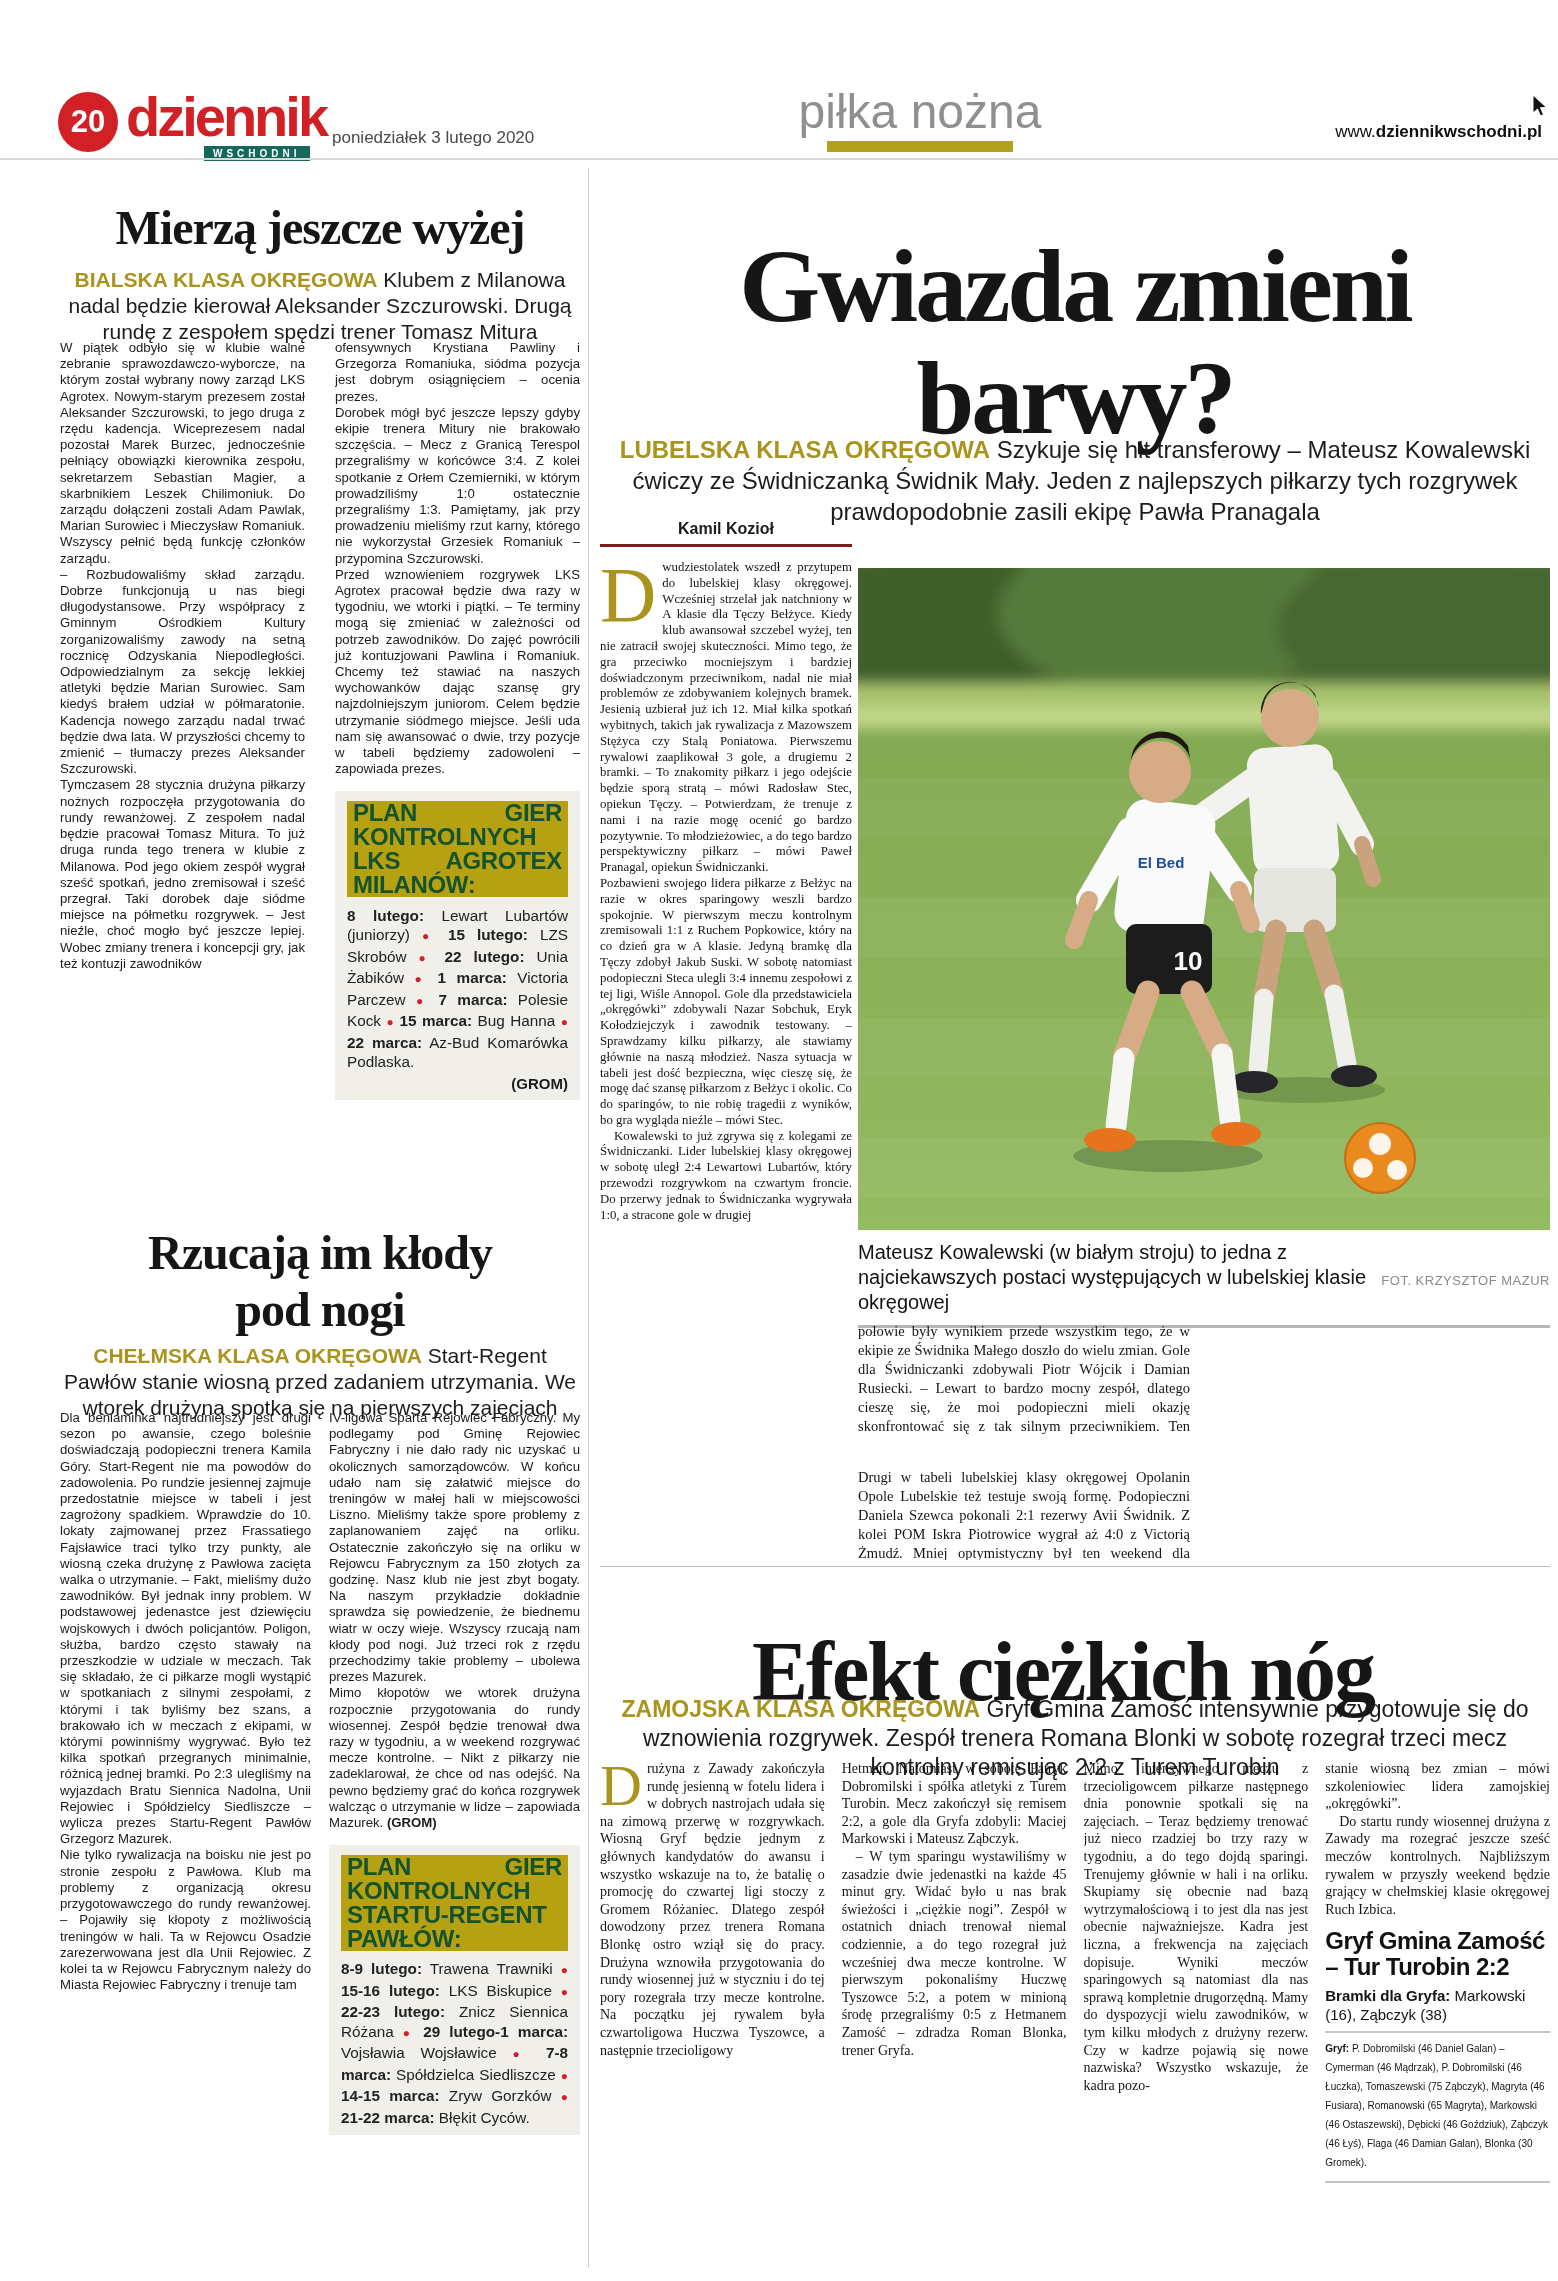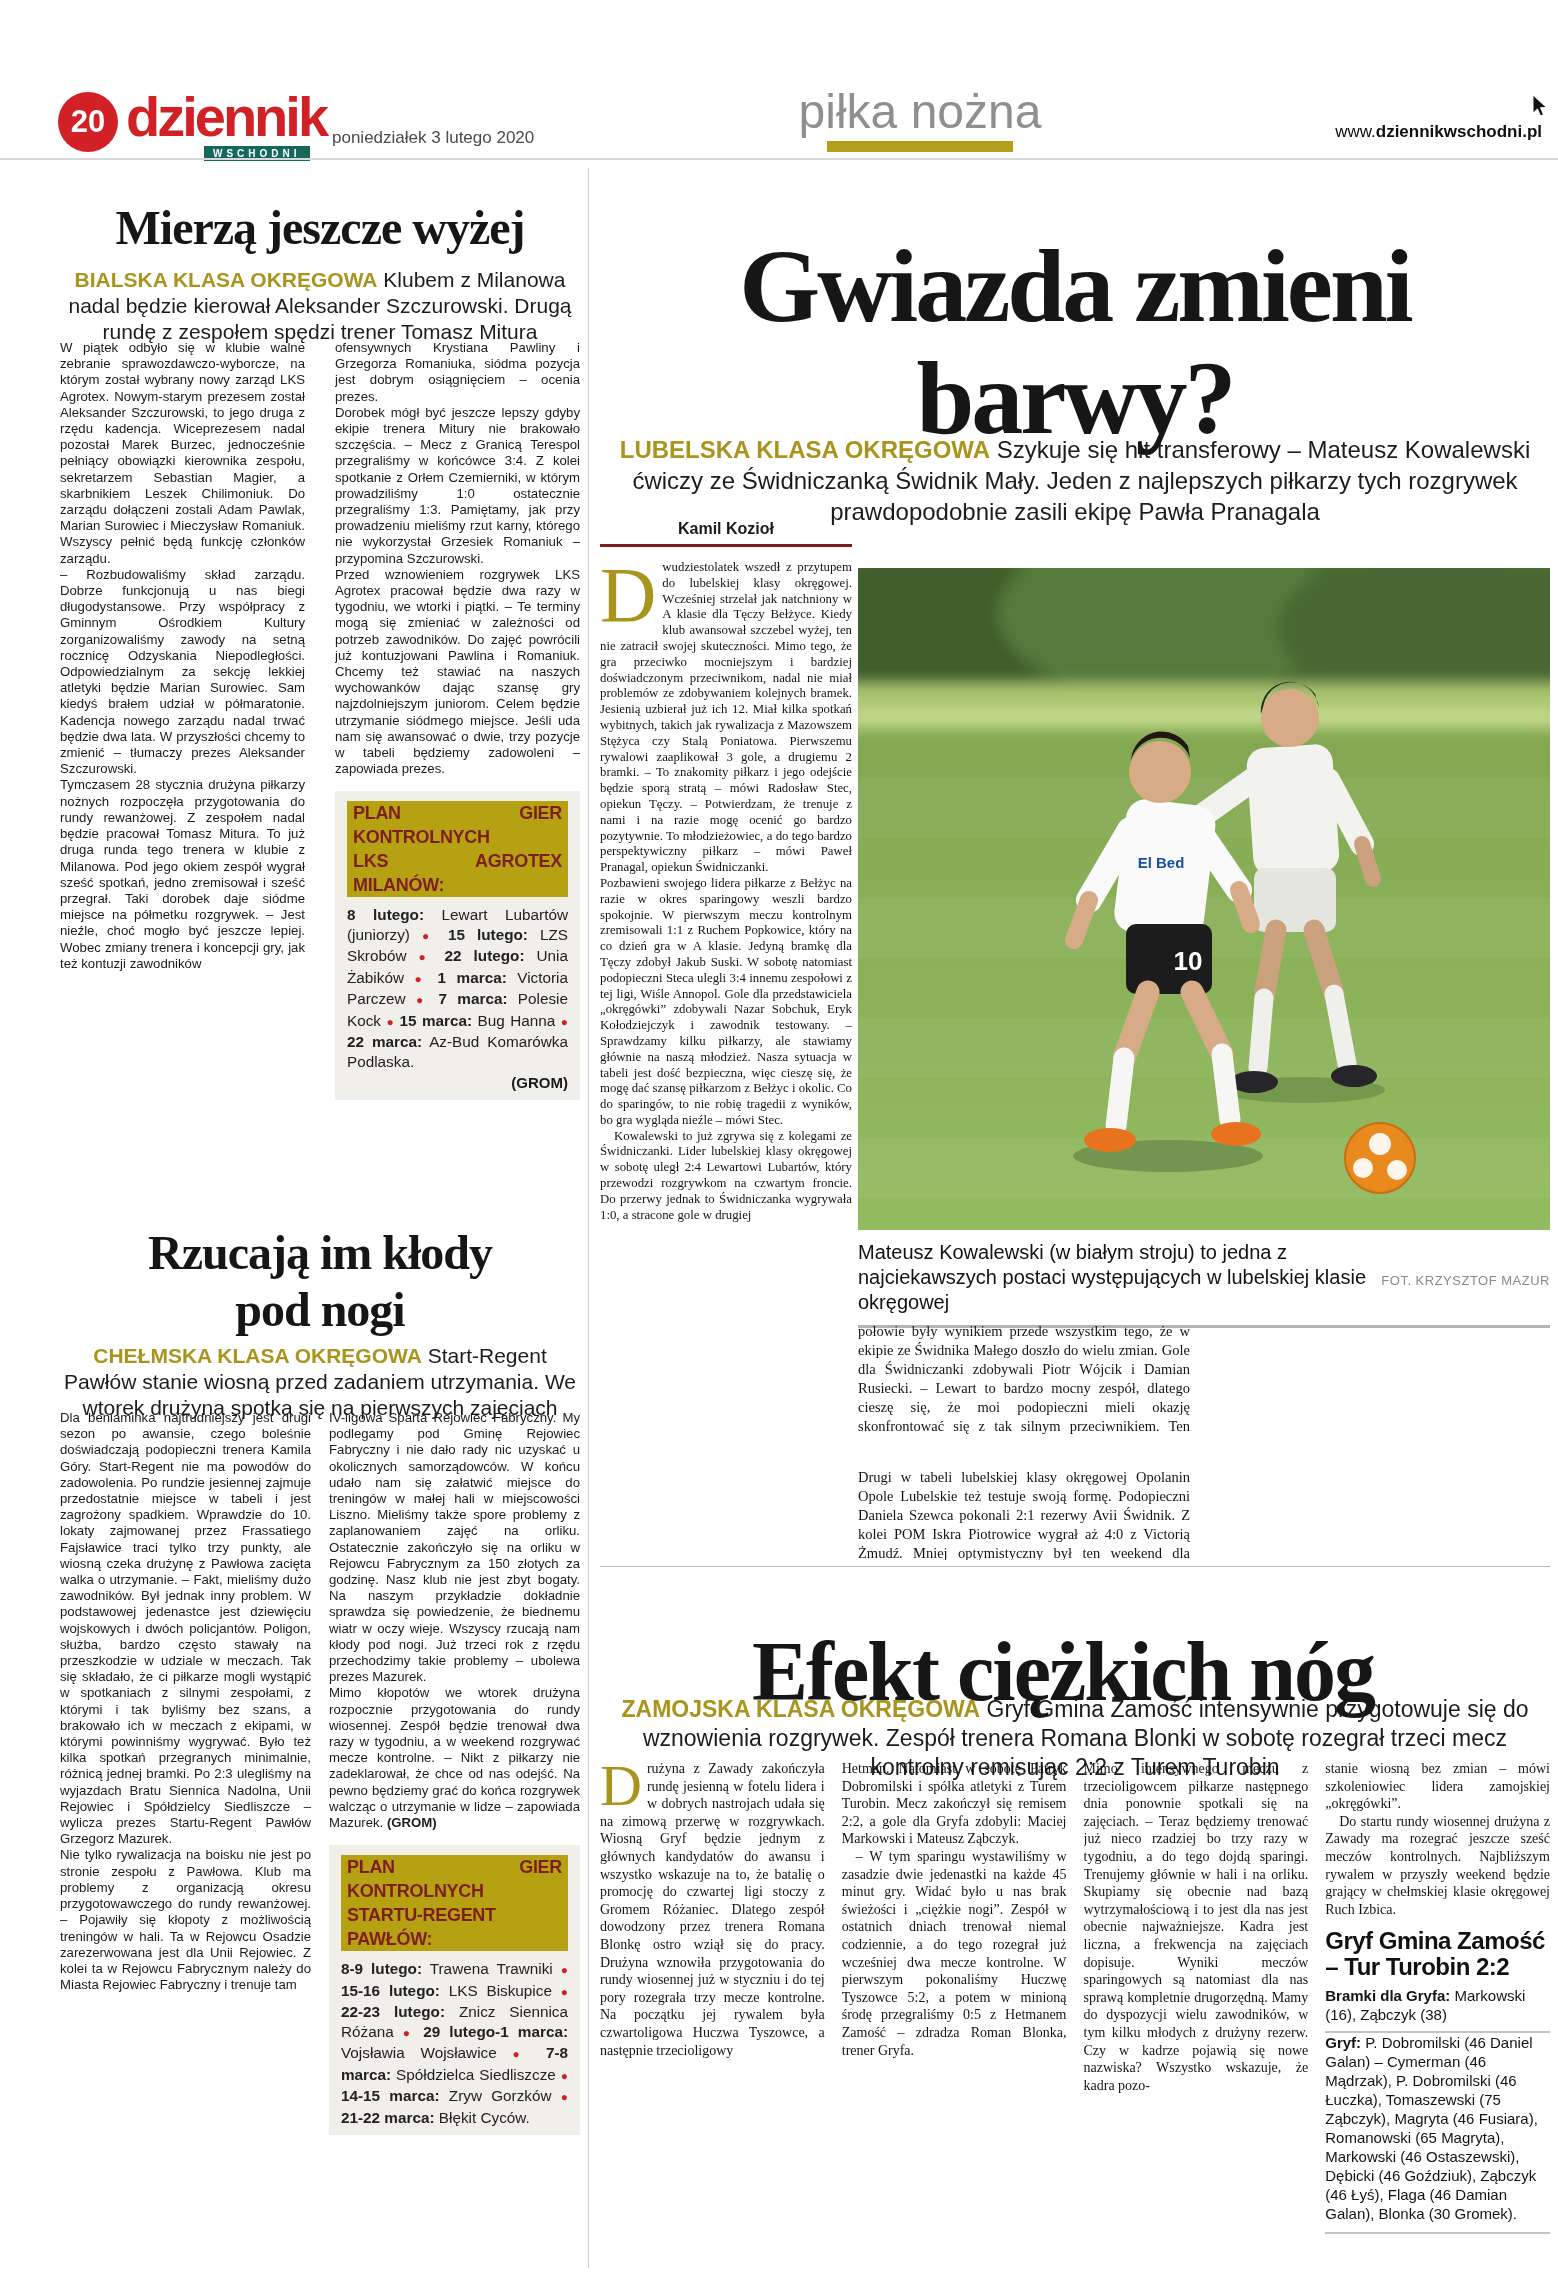--- a/index.html
+++ b/index.html
@@ -37,22 +37,22 @@
   .a1-head{position:absolute;left:60px;top:168px;width:520px;font-size:48px;}
   .a1-lead{position:absolute;left:60px;top:246px;width:520px;font-size:21px;line-height:26px;}
   .a1-cols{position:absolute;left:60px;top:340px;width:520px;height:828px;display:flex;gap:30px;}
   .a1-cols .col{flex:1;overflow:hidden;}
   .a2-head{position:absolute;left:60px;top:1192px;width:520px;font-size:48px;line-height:57px;}
   .a2-lead{position:absolute;left:60px;top:1322px;width:520px;font-size:21px;line-height:26px;}
   .a2-cols{position:absolute;left:60px;top:1410px;width:520px;height:860px;display:flex;gap:18px;}
   .a2-cols .col{flex:1;overflow:hidden;}
   
   .plan-box{margin-top:14px;background:#f1efea;padding:10px 12px 8px;}
-  .pb-title{display:inline-block;background:#b6a113;color:#7f1d1d;font-weight:bold;
-            font-size:18px;line-height:24px;letter-spacing:-0.3px;padding:0 6px;}
+  .pb-title{display:inline-block;background:#b6a113;color:#14532d;font-weight:bold;
+            font-size:24px;line-height:24px;letter-spacing:-0.3px;padding:0 6px;}
   .pb-body{font-size:15.3px;line-height:19.5px;margin-top:8px;color:#222;}
   .pb-body b{font-weight:bold;}
   .bl{color:#d12026;font-size:12px;}
   .pe:last-child .bl{display:none;}
   .pb-credit{text-align:right;font-weight:bold;font-size:15px;margin-top:4px;}
   .inline-credit{font-weight:bold;}
   
   .g-head{position:absolute;left:600px;top:160px;width:950px;font-size:104px;line-height:112px;letter-spacing:-3px;}
   .g-lead{position:absolute;left:600px;top:410px;width:950px;font-size:24px;line-height:31px;}
   .g-byline{position:absolute;left:600px;top:520px;width:252px;text-align:center;font-weight:bold;
@@ -69,21 +69,21 @@
   .mid-rule{position:absolute;left:600px;top:1566px;width:950px;height:1px;background:#b9b9b9;}
   
   .e-head{position:absolute;left:588px;top:1572px;width:950px;font-size:84px;line-height:88px;letter-spacing:-2px;}
   .e-lead{position:absolute;left:600px;top:1672px;width:950px;font-size:23px;line-height:29px;}
   .e-cols{position:absolute;left:600px;top:1760px;width:950px;height:512px;display:flex;gap:17px;}
   .e-cols .col{flex:1;font-size:14px;line-height:17.6px;overflow:hidden;}
   .e-drop{font-size:58px;line-height:46px;padding:3px 5px 0 0;}
   .gryf-box{margin-top:10px;font-family:"Liberation Sans",sans-serif;text-align:left;}
   .gb-title{font-size:24px;line-height:26px;font-weight:800;letter-spacing:-0.5px;color:#111;}
   .gb-goals{font-size:15px;line-height:19px;margin-top:6px;padding-bottom:7px;border-bottom:2px solid #c4c4c4;}
-  .gb-lineup{font-size:15px;line-height:19px;padding-bottom:9px;border-bottom:2px solid #c4c4c4;}
+  .gb-lineup{font-size:10px;line-height:19px;padding-top:6px;padding-bottom:9px;border-bottom:2px solid #c4c4c4;}
   .gb-goals b,.gb-lineup b{font-weight:bold;}
 </style>
 </head>
 <body>
 
 <div class="page">
 
   <div class="pg-circle">20</div>
   <div class="logo">dziennik</div>
   <div class="logo-sub">WSCHODNI</div>

